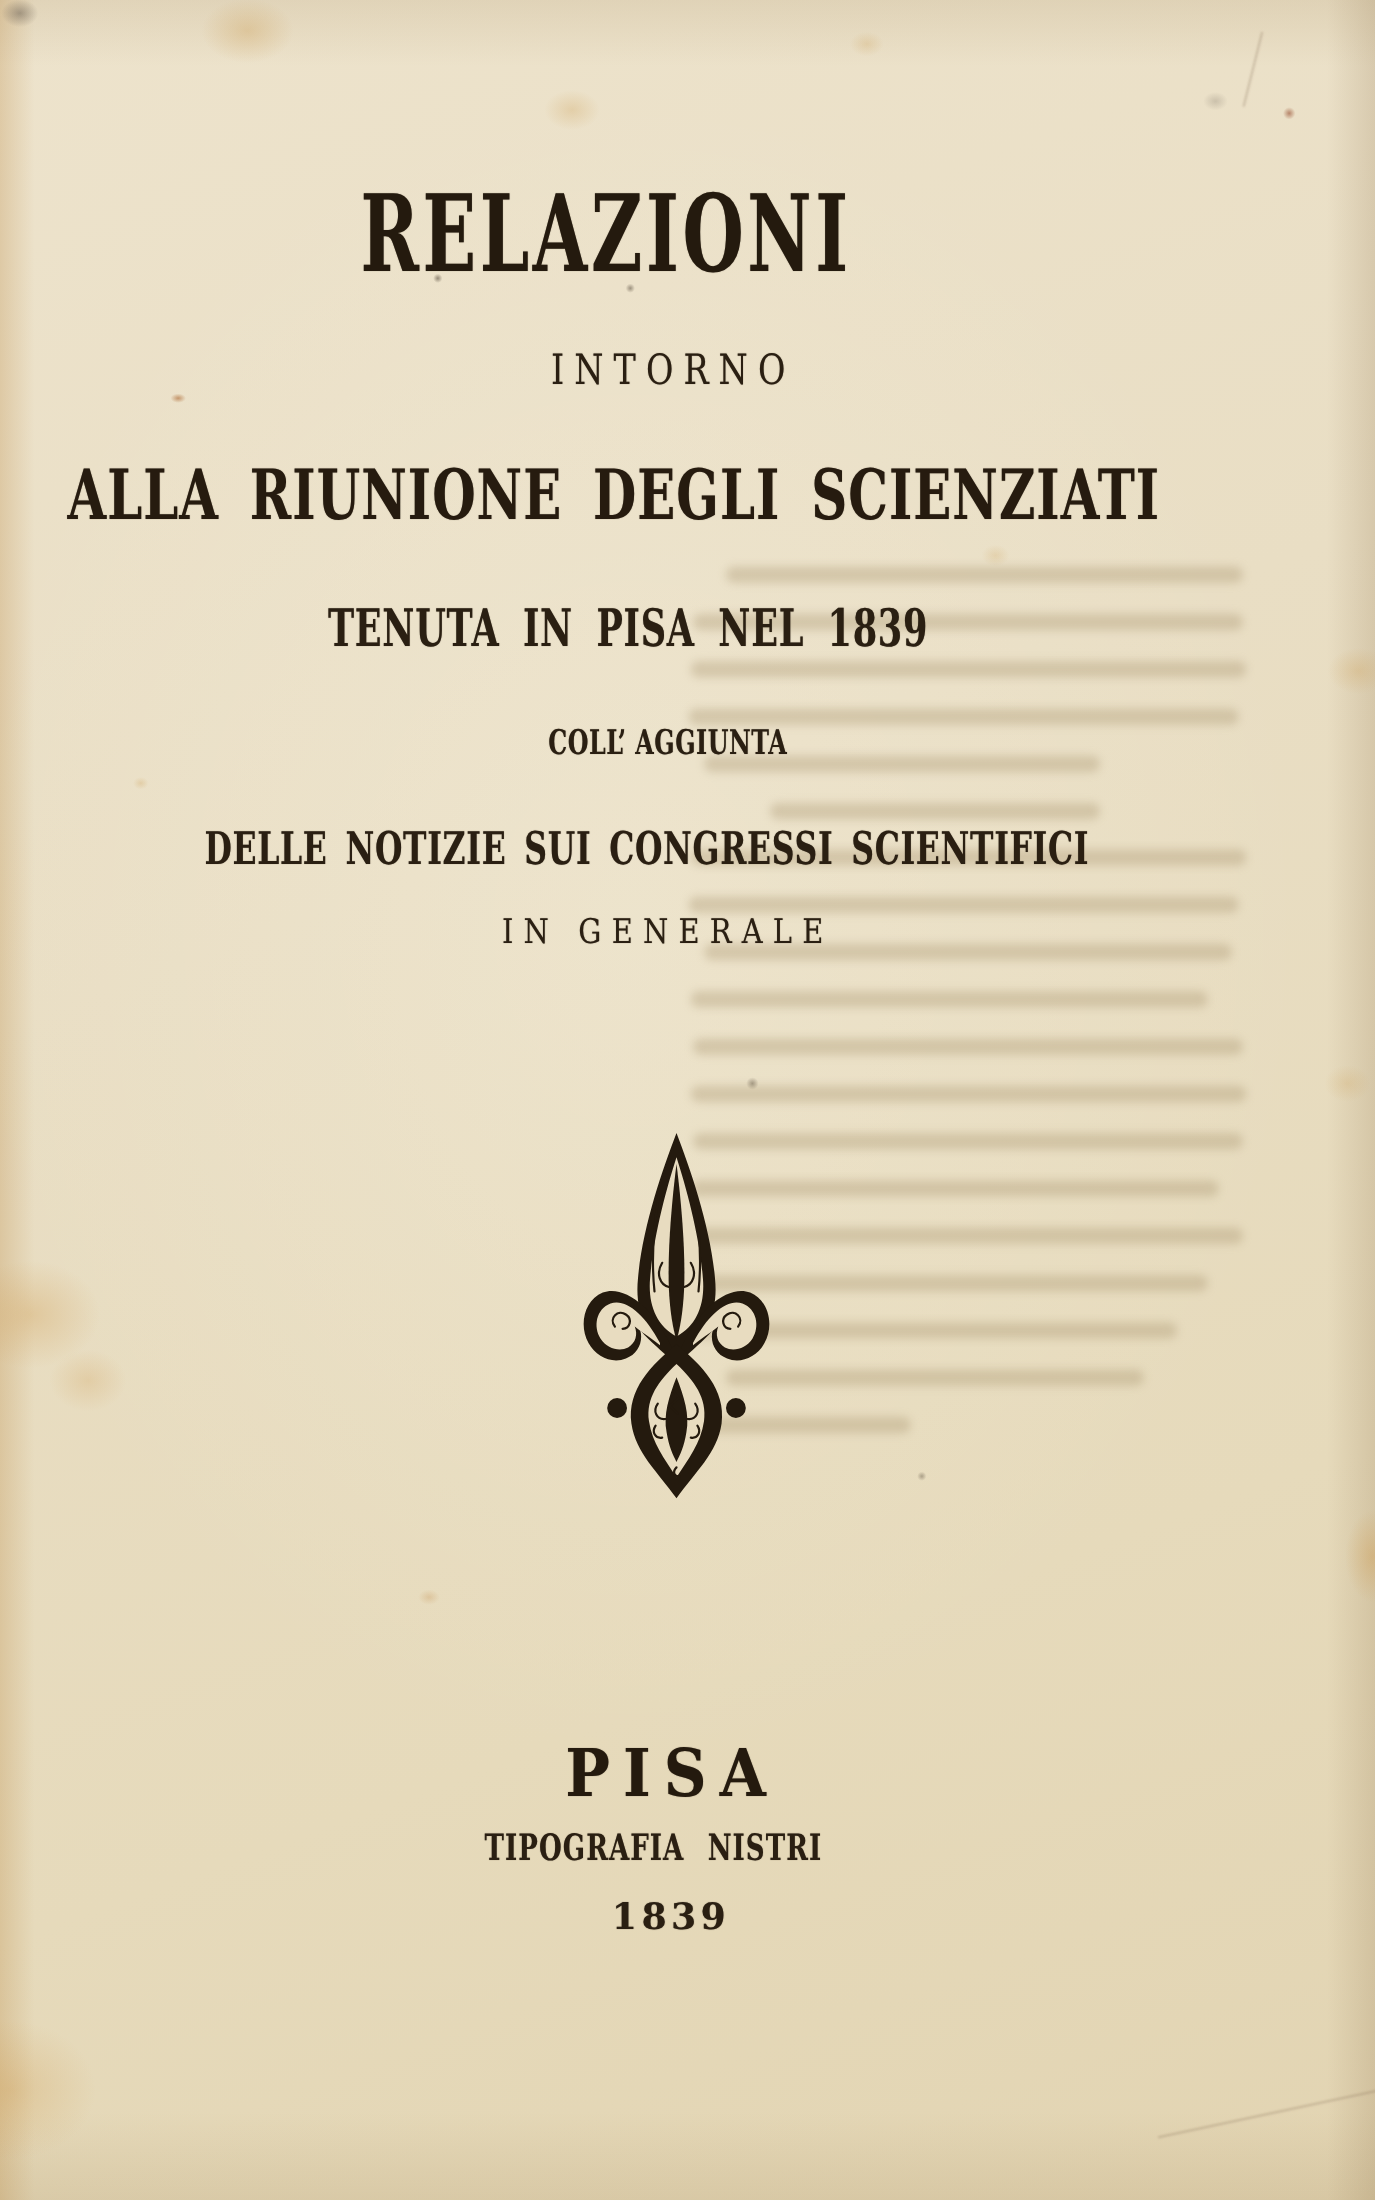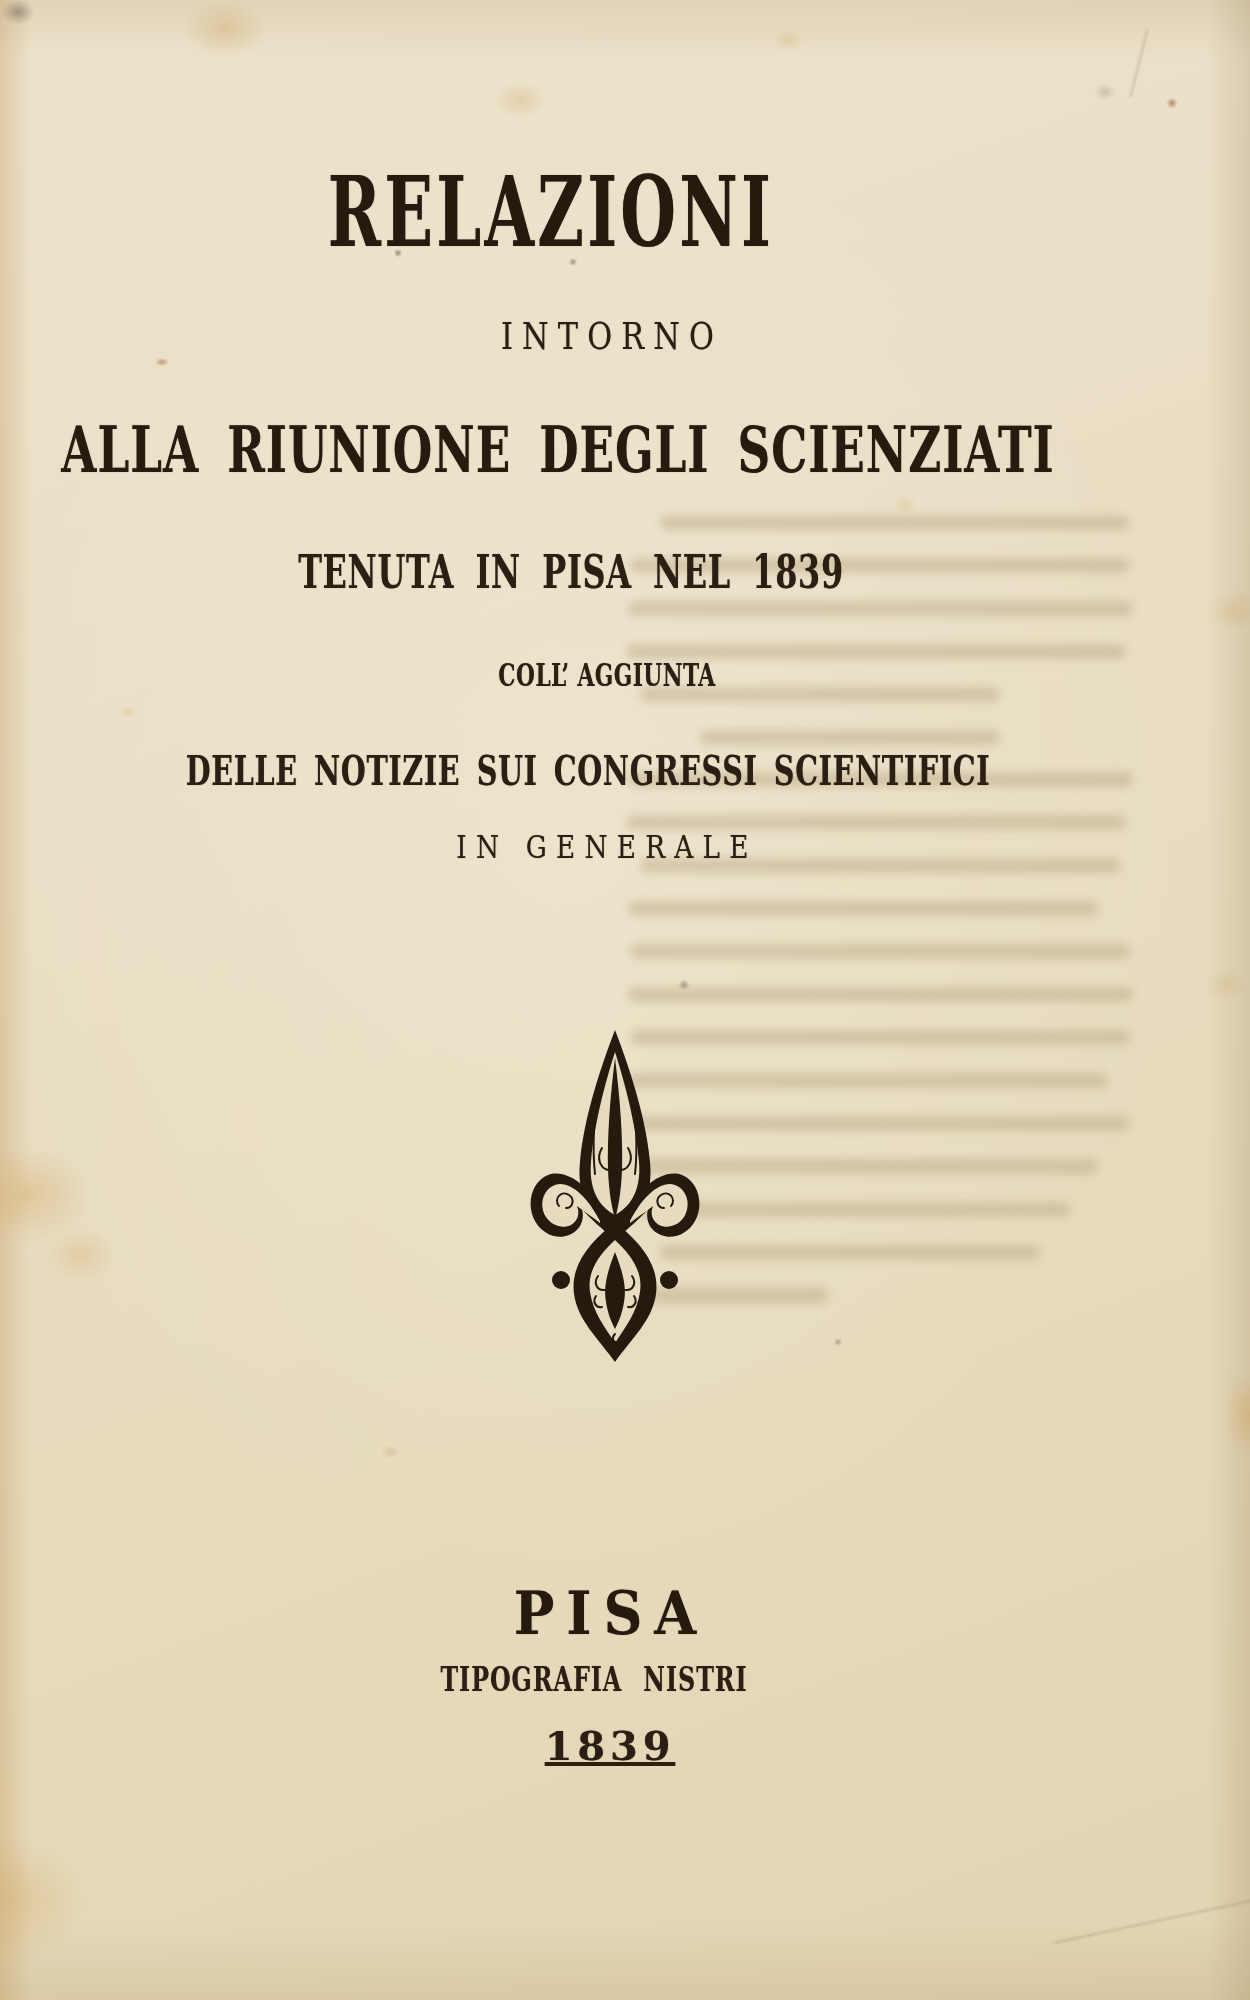--- a/index.html
+++ b/index.html
@@ -138,18 +138,18 @@
       <path d="M68,268 c-4,6 0,12 6,11"></path>
       <path d="M106,268 c4,6 0,12 -6,11"></path>
       <path d="M87,306 c-4,4 -2,9 3,8"></path>
     </g>
   </svg>
 
   <div class="t-line bold" style="left:611px;top:1583px;font-size:60px;letter-spacing:.22em;--sx:.90;color:#241a0e;">PISA</div>
 
   <div class="t-line bold" style="left:594px;top:1663px;font-size:33px;letter-spacing:.04em;word-spacing:.5em;--sx:.72;">TIPOGRAFIA NISTRI</div>
 
-  <div class="t-line bold" style="left:610px;top:1726px;font-size:40px;letter-spacing:.12em;text-decoration:underline;--sx:1;">1839</div>
+  <div class="t-line bold" style="left:610px;top:1726px;font-size:33px;letter-spacing:.12em;--sx:1;">1839</div>
 
   <div class="crease" style="left:1050px;top:1915px;width:260px;height:2px;transform:rotate(-12deg);"></div>
   <div class="crease" style="left:1138px;top:28px;width:2px;height:70px;transform:rotate(14deg);"></div>
 
 </div>
 
 </body></html>

